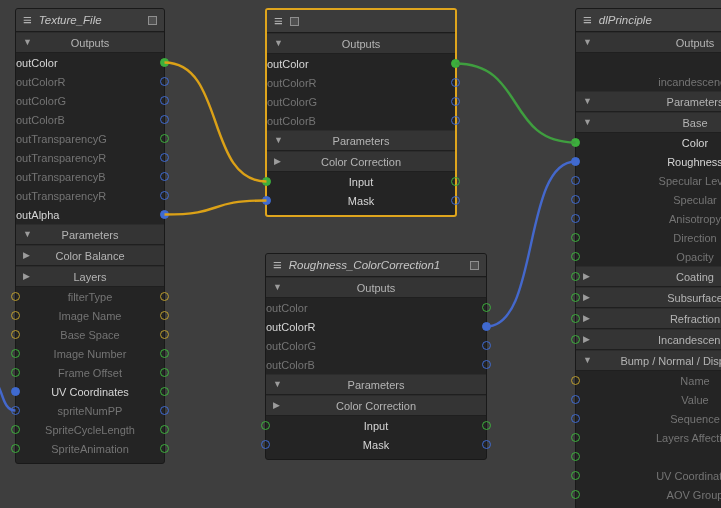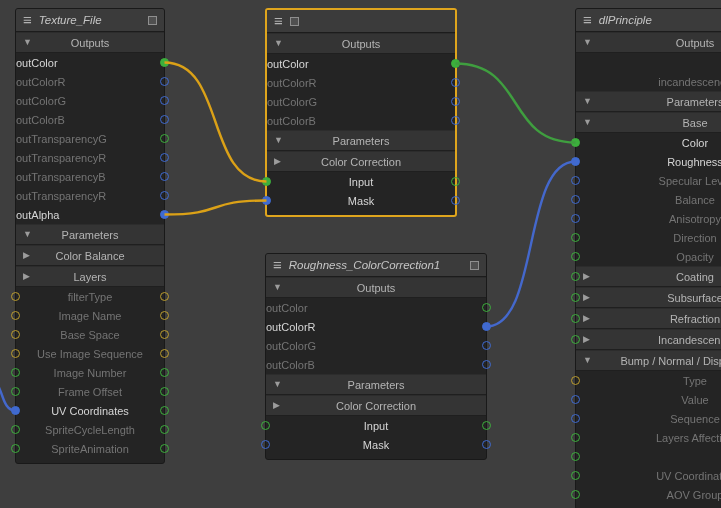--- a/index.html
+++ b/index.html
@@ -119,38 +119,38 @@
         <span class="attr-label">Image Name</span>
         <span class="port left" style="border-color: rgb(185, 155, 46);"></span>
         <span class="port right" style="border-color: rgb(185, 155, 46);"></span>
       </div>
       <div class="row attr">
         <span class="attr-label">Base Space</span>
         <span class="port left" style="border-color: rgb(185, 155, 46);"></span>
         <span class="port right" style="border-color: rgb(185, 155, 46);"></span>
       </div>
       <div class="row attr">
-        <span class="attr-label">Use Image Sequence</span>
-        <span class="port left" style="border-color: rgb(185, 155, 46);"></span>
-        <span class="port right" style="border-color: rgb(185, 155, 46);"></span>
-      </div>
-      <div class="row attr">
         <span class="attr-label">Image Number</span>
         <span class="port left" style="border-color: rgb(60, 175, 60);"></span>
         <span class="port right" style="border-color: rgb(60, 175, 60);"></span>
       </div>
       <div class="row attr">
         <span class="attr-label">Frame Offset</span>
         <span class="port left" style="border-color: rgb(60, 175, 60);"></span>
         <span class="port right" style="border-color: rgb(60, 175, 60);"></span>
       </div>
       <div class="row attr">
         <span class="attr-label bright">UV Coordinates</span>
         <span class="port left" style="border-color: rgb(63, 106, 208); background: rgb(63, 106, 208);"></span>
         <span class="port right" style="border-color: rgb(60, 175, 60);"></span>
+      </div>
+      <div class="row attr">
+        <span class="attr-label">spriteNumPP</span>
+        <span class="port left" style="border-color: rgb(63, 106, 208);"></span>
+        <span class="port right" style="border-color: rgb(63, 106, 208);"></span>
       </div>
       <div class="row attr">
         <span class="attr-label">SpriteCycleLength</span>
         <span class="port left" style="border-color: rgb(60, 175, 60);"></span>
         <span class="port right" style="border-color: rgb(60, 175, 60);"></span>
       </div>
       <div class="row attr">
         <span class="attr-label">SpriteAnimation</span>
         <span class="port left" style="border-color: rgb(60, 175, 60);"></span>
         <span class="port right" style="border-color: rgb(60, 175, 60);"></span>
@@ -274,21 +274,21 @@
       </div>
       <div class="row attr">
         <span class="attr-label bright">Roughness</span>
         <span class="port left" style="border-color: rgb(63, 106, 208); background: rgb(63, 106, 208);"></span>
       </div>
       <div class="row attr">
         <span class="attr-label">Specular Level</span>
         <span class="port left" style="border-color: rgb(63, 106, 208);"></span>
       </div>
       <div class="row attr">
-        <span class="attr-label">Balance</span>
+        <span class="attr-label">Specular</span>
         <span class="port left" style="border-color: rgb(63, 106, 208);"></span>
       </div>
       <div class="row attr">
         <span class="attr-label">Anisotropy</span>
         <span class="port left" style="border-color: rgb(63, 106, 208);"></span>
       </div>
       <div class="row attr">
         <span class="attr-label">Direction</span>
         <span class="port left" style="border-color: rgb(60, 175, 60);"></span>
       </div>
@@ -314,21 +314,21 @@
       <div class="row section">
         <span class="expander">▶</span>
         <span class="section-label">Incandescence</span>
         <span class="port left" style="border-color: rgb(60, 175, 60);"></span>
       </div>
       <div class="row section">
         <span class="expander">▼</span>
         <span class="section-label">Bump / Normal / Displacement</span>
       </div>
       <div class="row attr">
-        <span class="attr-label">Type</span>
+        <span class="attr-label">Name</span>
         <span class="port left" style="border-color: rgb(185, 155, 46);"></span>
       </div>
       <div class="row attr">
         <span class="attr-label">Value</span>
         <span class="port left" style="border-color: rgb(63, 106, 208);"></span>
       </div>
       <div class="row attr">
         <span class="attr-label">Sequence</span>
         <span class="port left" style="border-color: rgb(63, 106, 208);"></span>
       </div>

